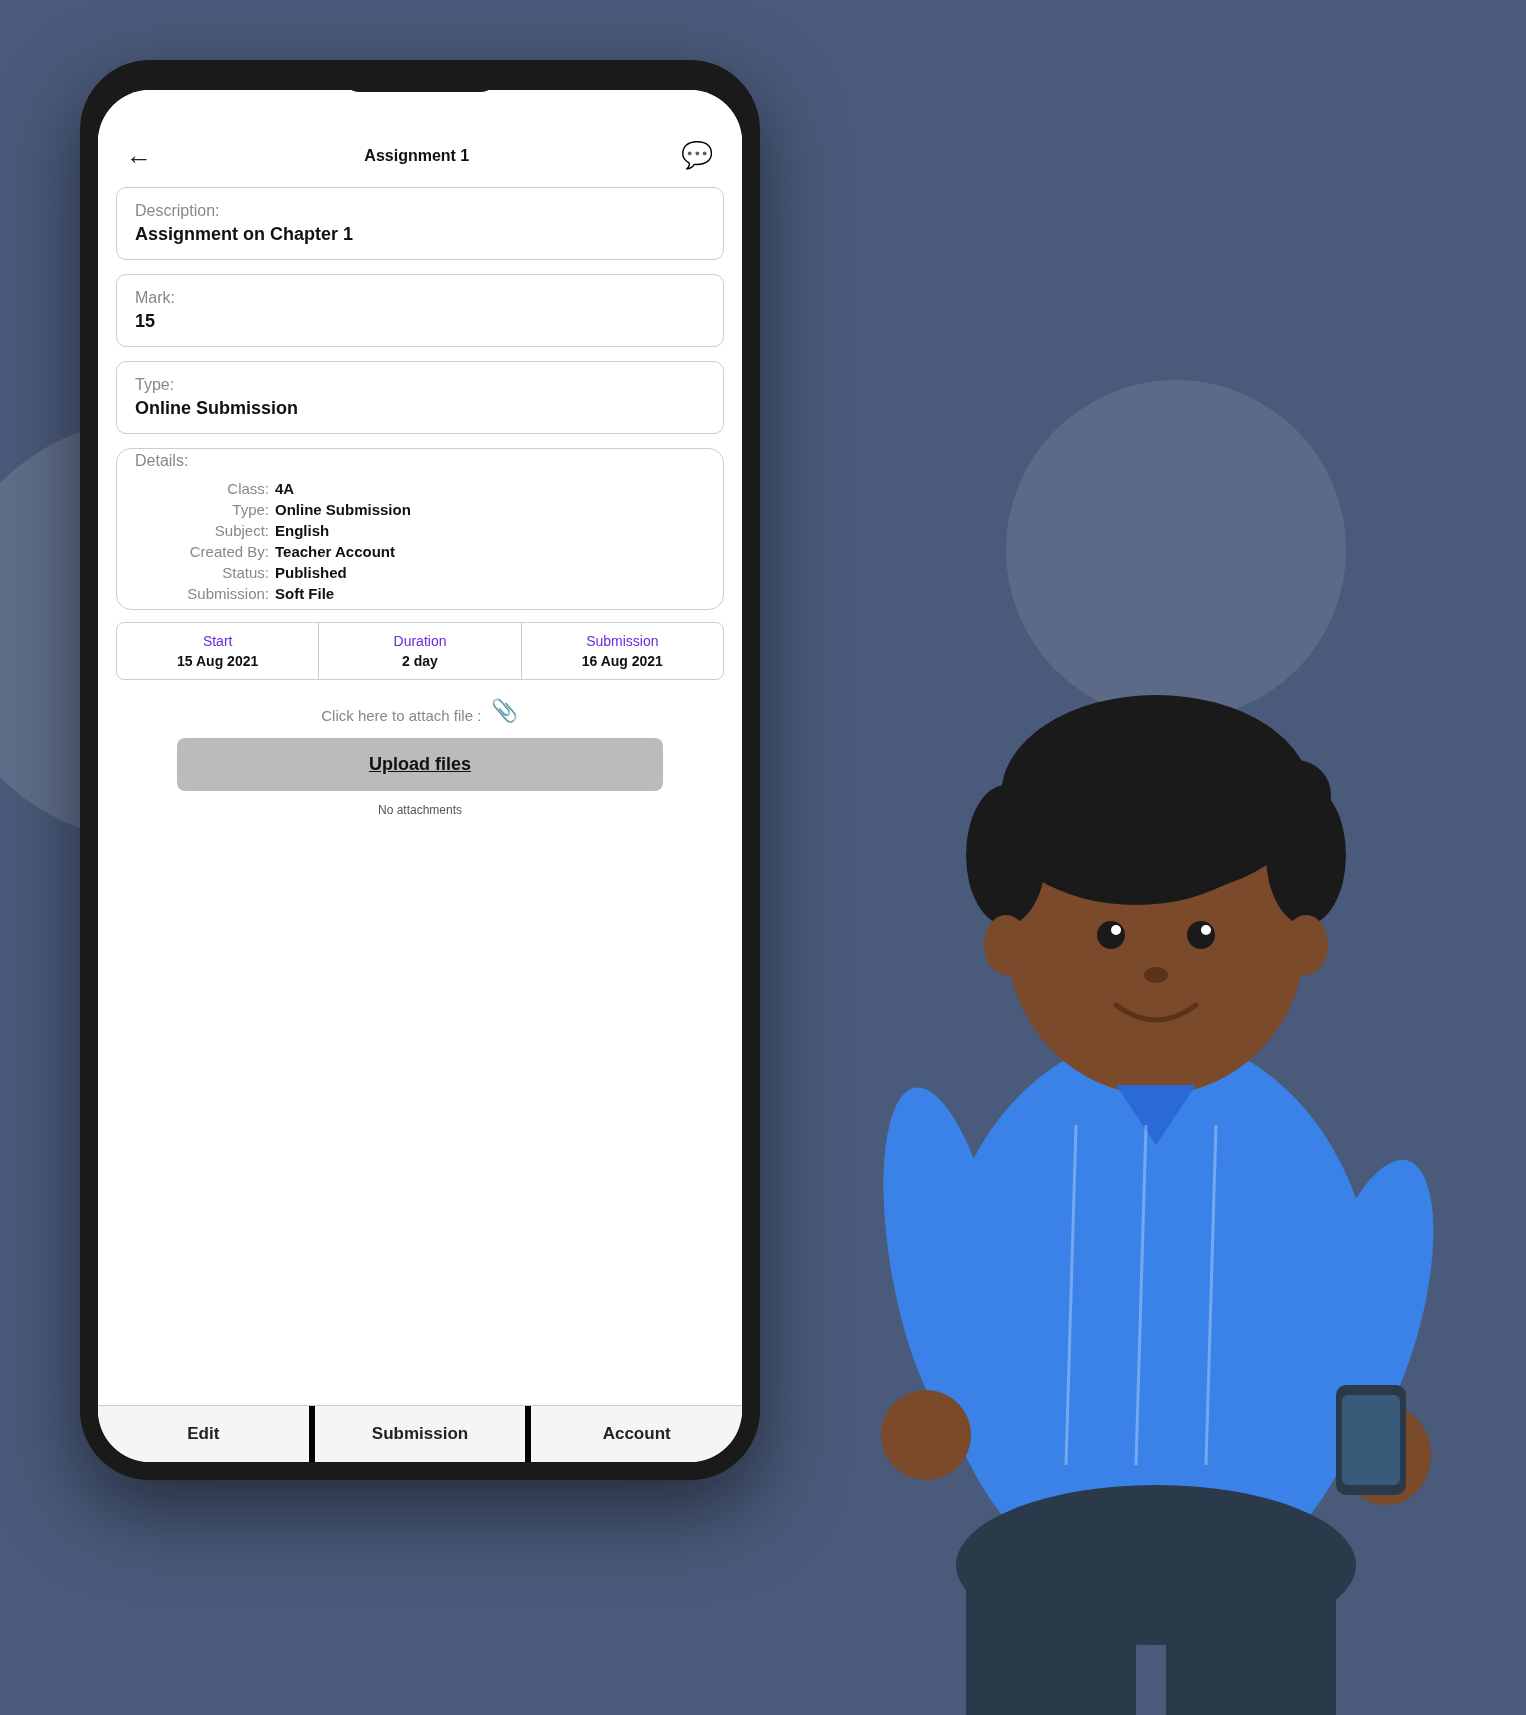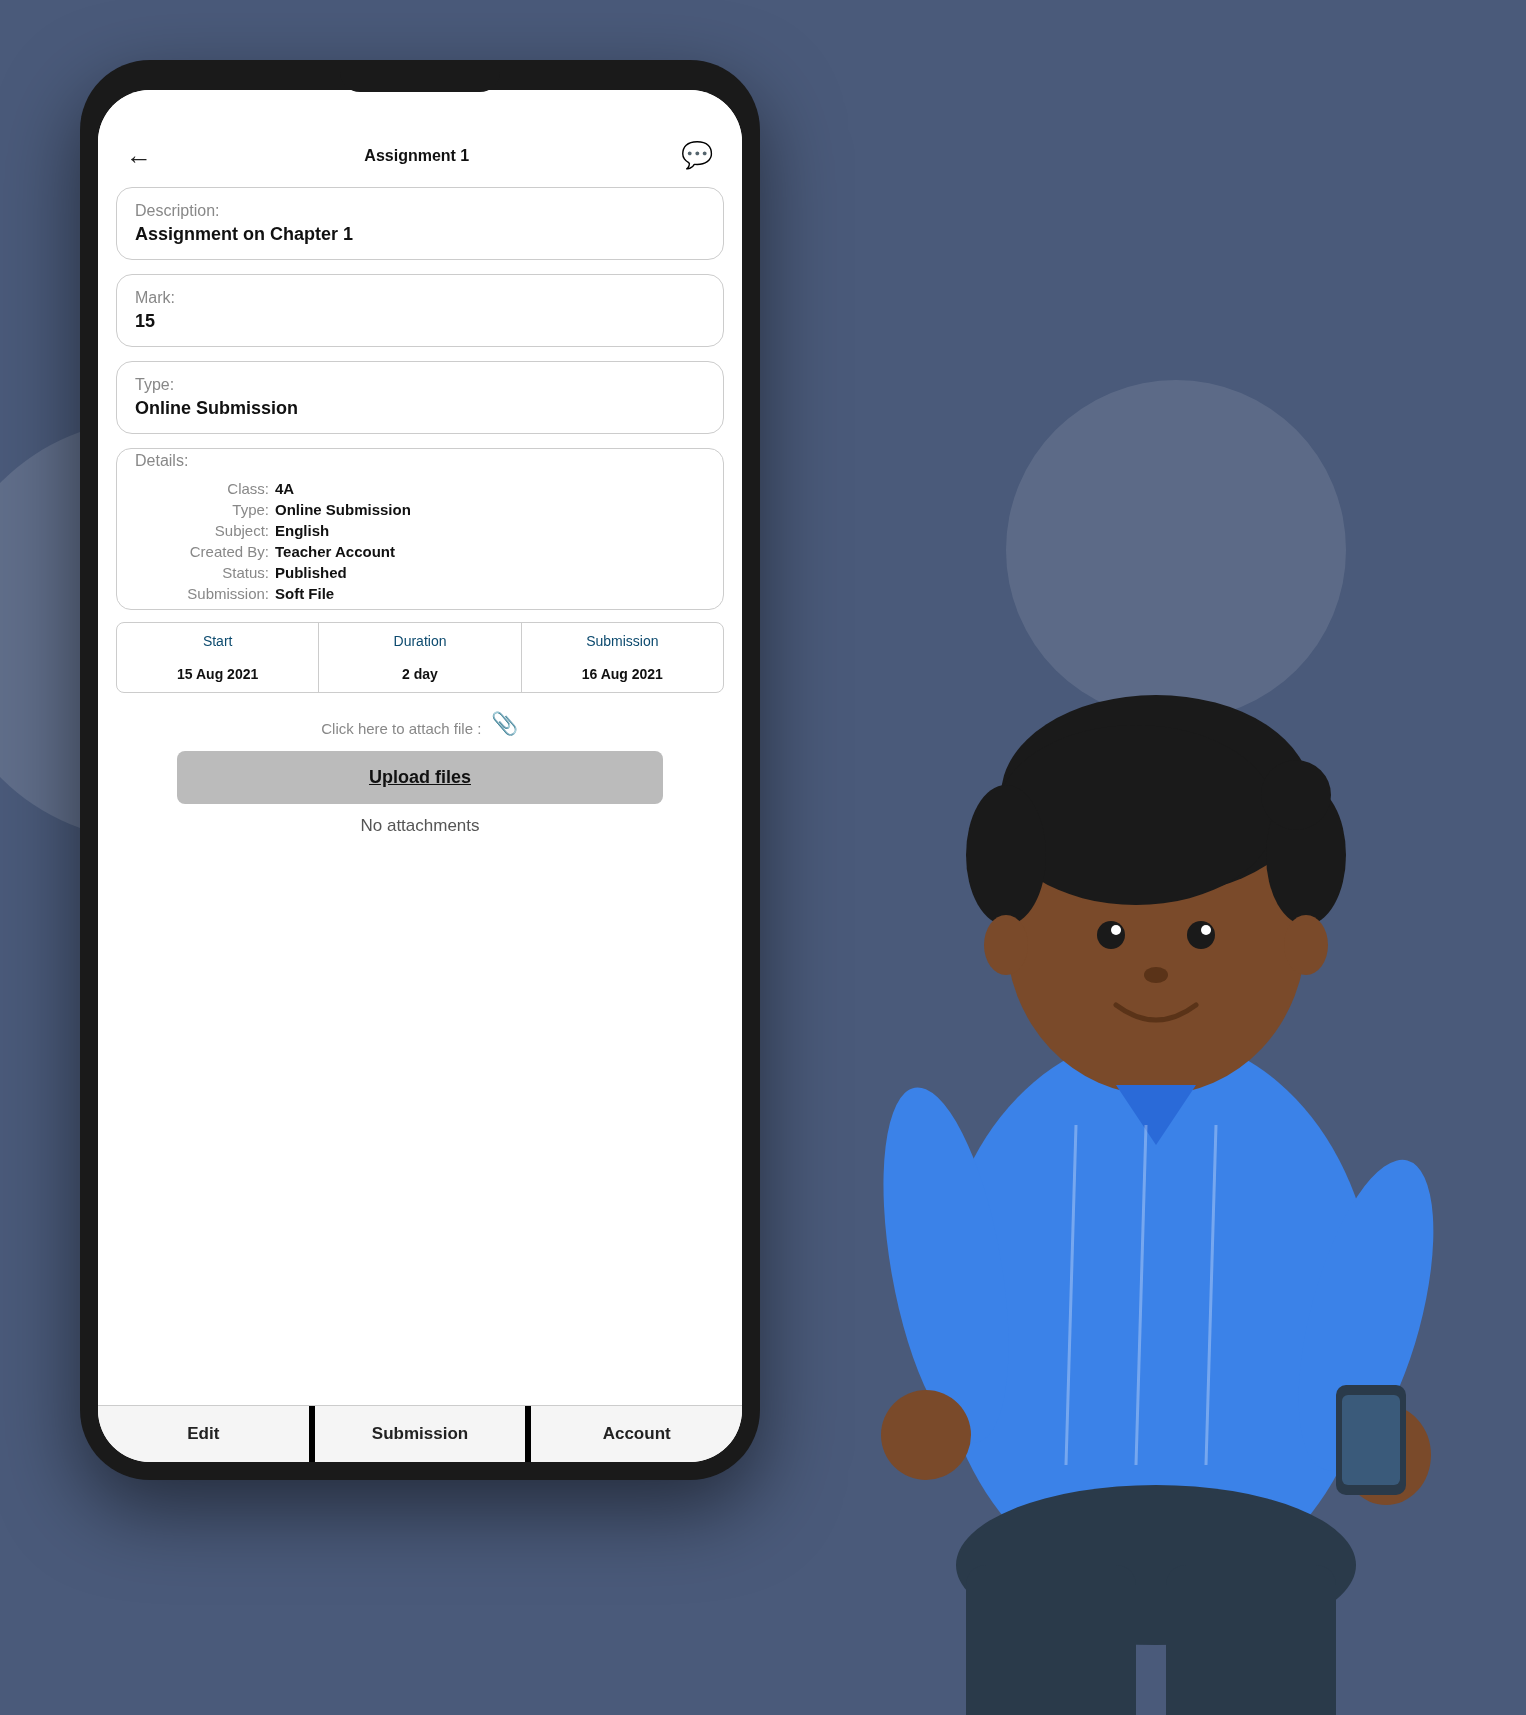--- a/index.html
+++ b/index.html
@@ -117,21 +117,21 @@
     .content-area {
       flex: 1;
       overflow-y: auto;
       padding: 0 18px 18px;
       background: #fff;
     }
 
     
     .info-card {
       border: 1.5px solid #ccc;
-      border-radius: 16px;
+      border-radius: 10px;
       padding: 14px 18px;
       margin-bottom: 14px;
     }
 
     .info-card .label {
       font-size: 16px;
       color: #888;
       margin-bottom: 4px;
     }
 
@@ -195,22 +195,22 @@
       text-align: center;
       padding: 10px 8px;
     }
 
     .date-cell:last-child {
       border-right: none;
     }
 
     .date-cell-title {
       font-size: 14px;
-      color: #0c4a6e;
-      margin-bottom: 17px;
+      color: #6d28d9;
+      margin-bottom: 4px;
     }
 
     .date-cell-value {
       font-size: 14px;
       font-weight: 700;
       color: #111;
     }
 
     
     .attach-row {
@@ -243,21 +243,21 @@
       font-size: 18px;
       font-weight: 700;
       color: #111;
       cursor: pointer;
       text-align: center;
       text-decoration: underline;
     }
 
     .no-attachments {
       text-align: center;
-      font-size: 17px;
+      font-size: 12px;
       color: #555;
       margin-bottom: 16px;
     }
 
     
     .bottom-nav {
       display: flex;
       border-top: 1.5px solid #ccc;
       background: #f5f5f5;
     }

